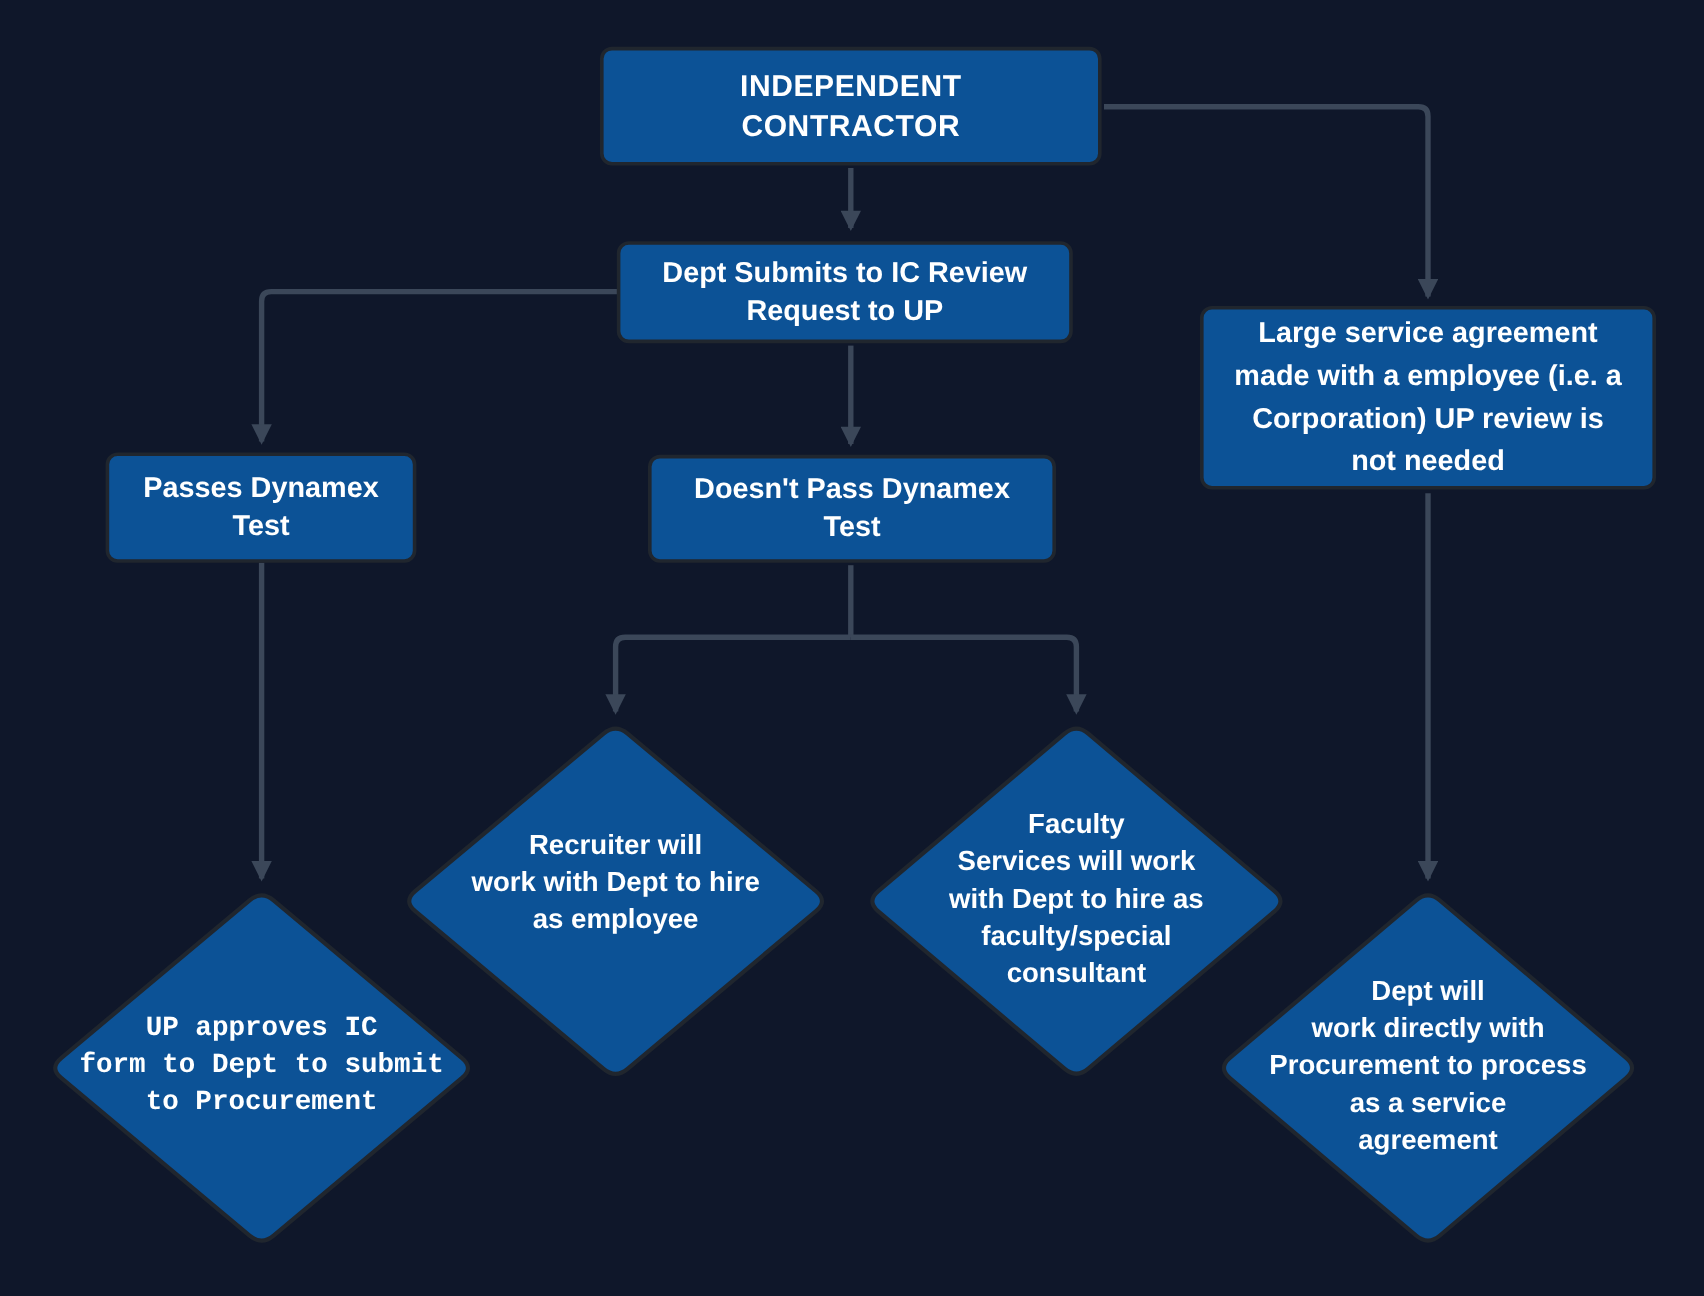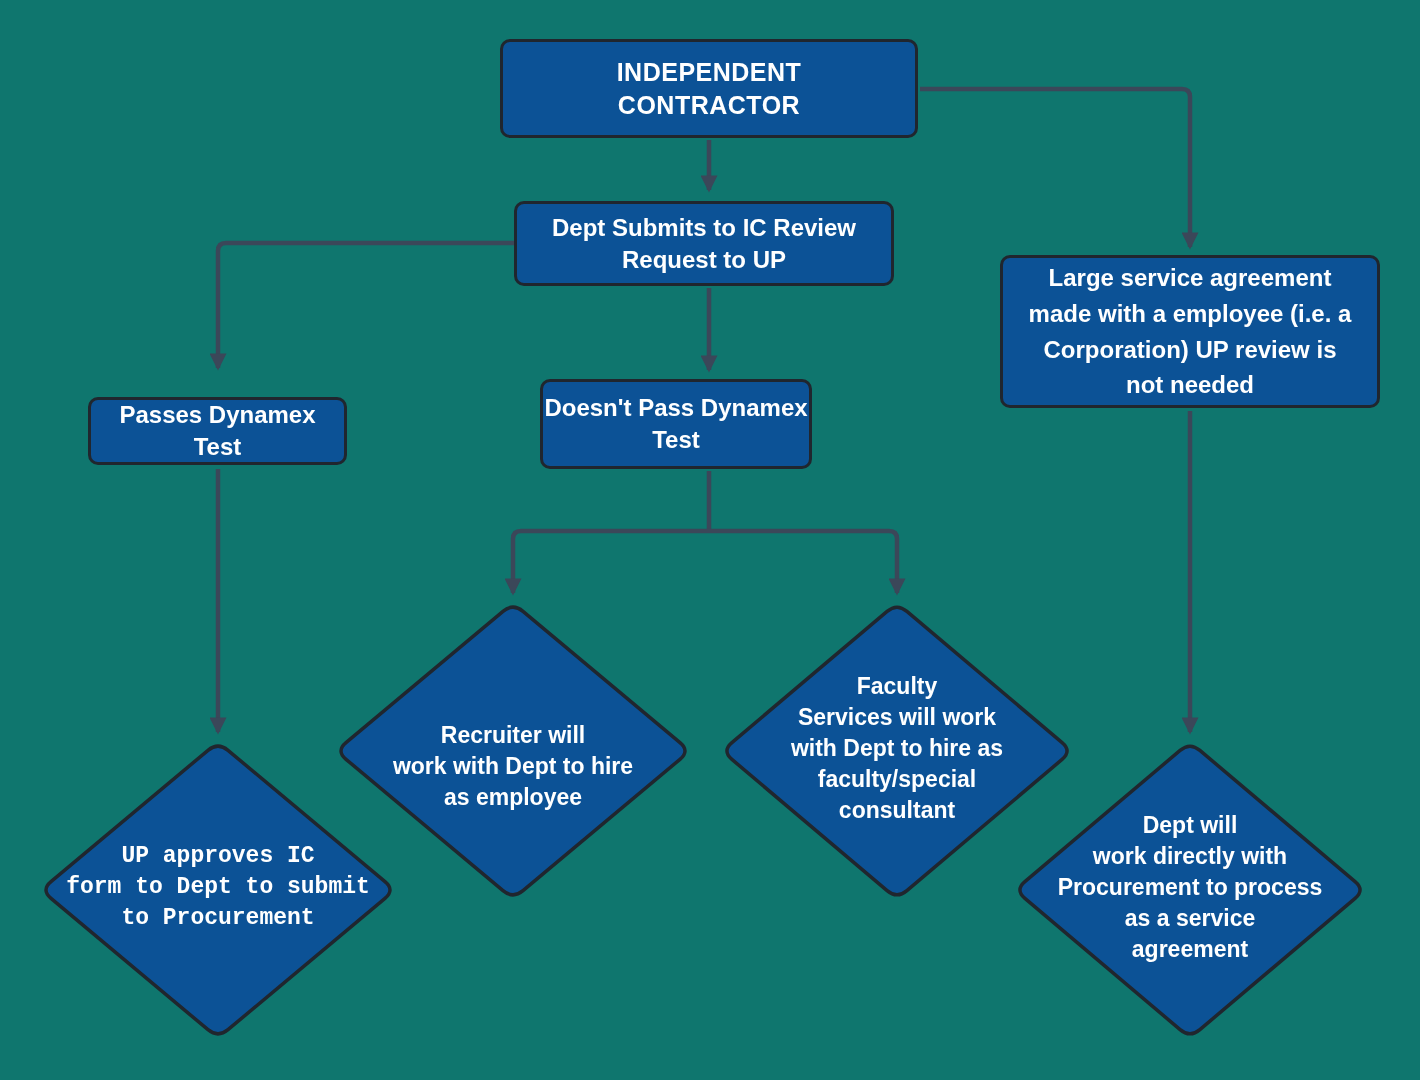--- a/index.html
+++ b/index.html
@@ -1,50 +1,50 @@
 <!DOCTYPE html>
 <html><head>
 <meta charset="utf-8">
 <style>
   html,body { margin:0; padding:0; background:#ffffff; }
   #stage {
-    position:relative; width:1420px; height:1080px; background:#0f766e;
+    position:relative; width:1420px; height:1080px; background:#0f172a;
     font-family:"Liberation Sans", sans-serif; overflow:hidden;
   }
   #stage { --fill:#0c5296; --border:#20262e; --edge:#3b4759; --text:#ffffff; }
 
   svg.canvas { position:absolute; left:0; top:0; width:1420px; height:1080px; }
   g.edges   { fill:none; stroke:var(--edge); stroke-width:4.5px; }
   g.diamonds{ fill:var(--fill); stroke:var(--border); stroke-width:3.5px; stroke-linejoin:round; }
 
   .node {
     position:absolute; box-sizing:border-box;
     background:var(--fill); border:3.5px solid var(--border); border-radius:10px;
     display:flex; align-items:center; justify-content:center;
     text-align:center; color:var(--text);
   }
   .label { white-space:pre-line; font-weight:bold; }
 
   .n-ic     { left:500px; top:39px;  width:418px; height:99px;  }
   .n-dept   { left:514px; top:201px; width:380px; height:85px;  }
   .n-large  { left:1000px;top:255px; width:380px; height:153px; }
-  .n-passes { left:88px;  top:397px; width:259px; height:68px;  }
-  .n-doesnt { left:540px; top:379px; width:272px; height:90px;  }
+  .n-passes { left:88px;  top:377px; width:259px; height:92px;  }
+  .n-doesnt { left:540px; top:379px; width:340px; height:90px;  }
 
   .f-xl { font-size:25px; line-height:1.32; letter-spacing:.5px; }
   .f-lg { font-size:24px; line-height:1.33; }
   .f-lt { font-size:24px; line-height:1.48; }
 
   .dlabel {
     position:absolute; transform:translate(-50%,-50%);
     width:340px; color:var(--text); font-weight:bold; text-align:center;
     white-space:pre-line; font-size:23px; line-height:1.35;
   }
   .dl-up   { left:218px;  top:888px;font-family:Liberation Mono, monospace; }
-  .dl-rec  { left:513px;  top:735px;margin-top:32px; }
+  .dl-rec  { left:513px;  top:735px; }
   .dl-fac  { left:897px;  top:749px; }
   .dl-dept { left:1190px; top:888px; }
 </style>
 </head>
 <body>
 
 <div id="stage" style="--fill: #0c5296; --border: #20262e; --edge: #3b4759; --text: #ffffff;">
 
   <svg class="canvas" viewBox="0 0 1420 1080" aria-hidden="true">
     <defs>

